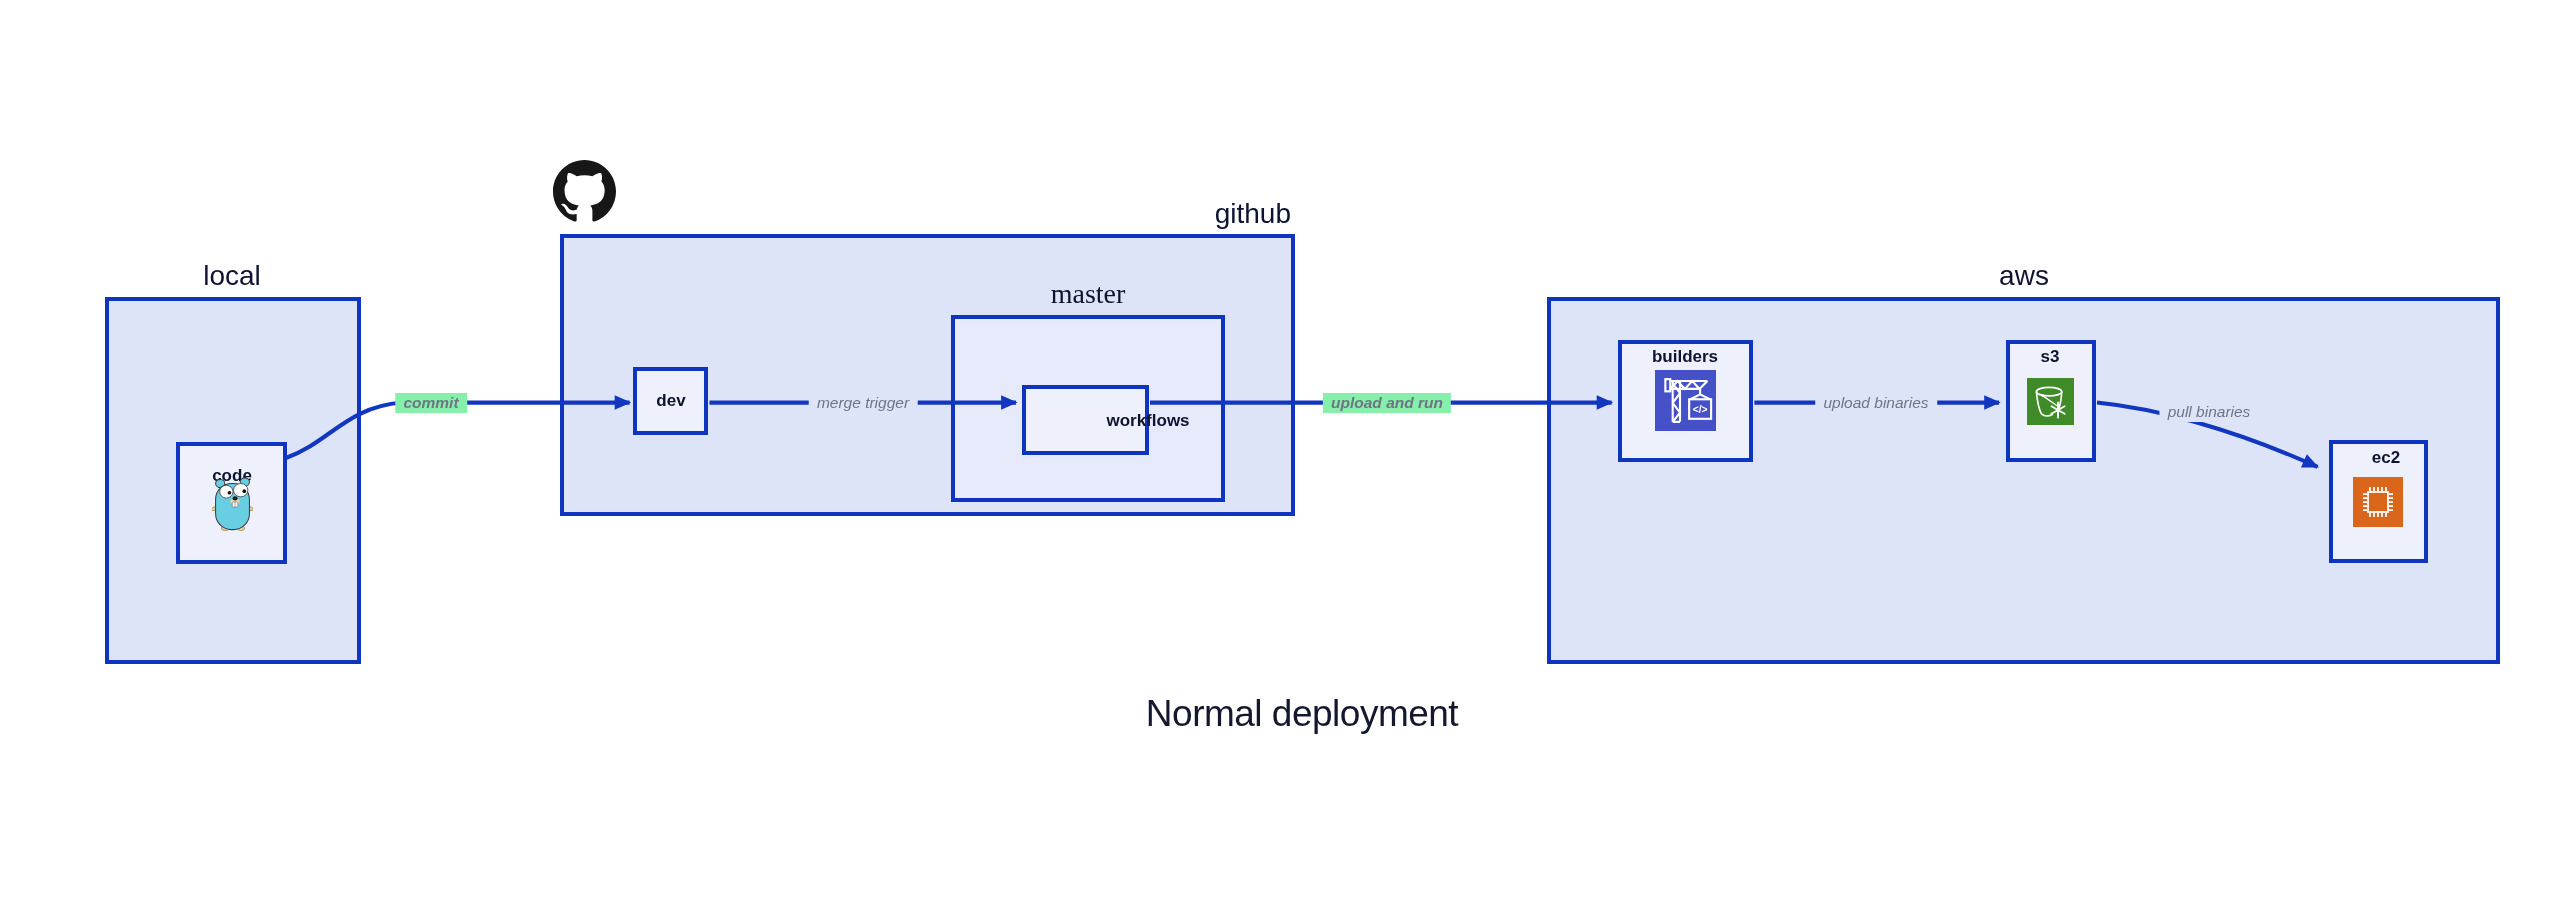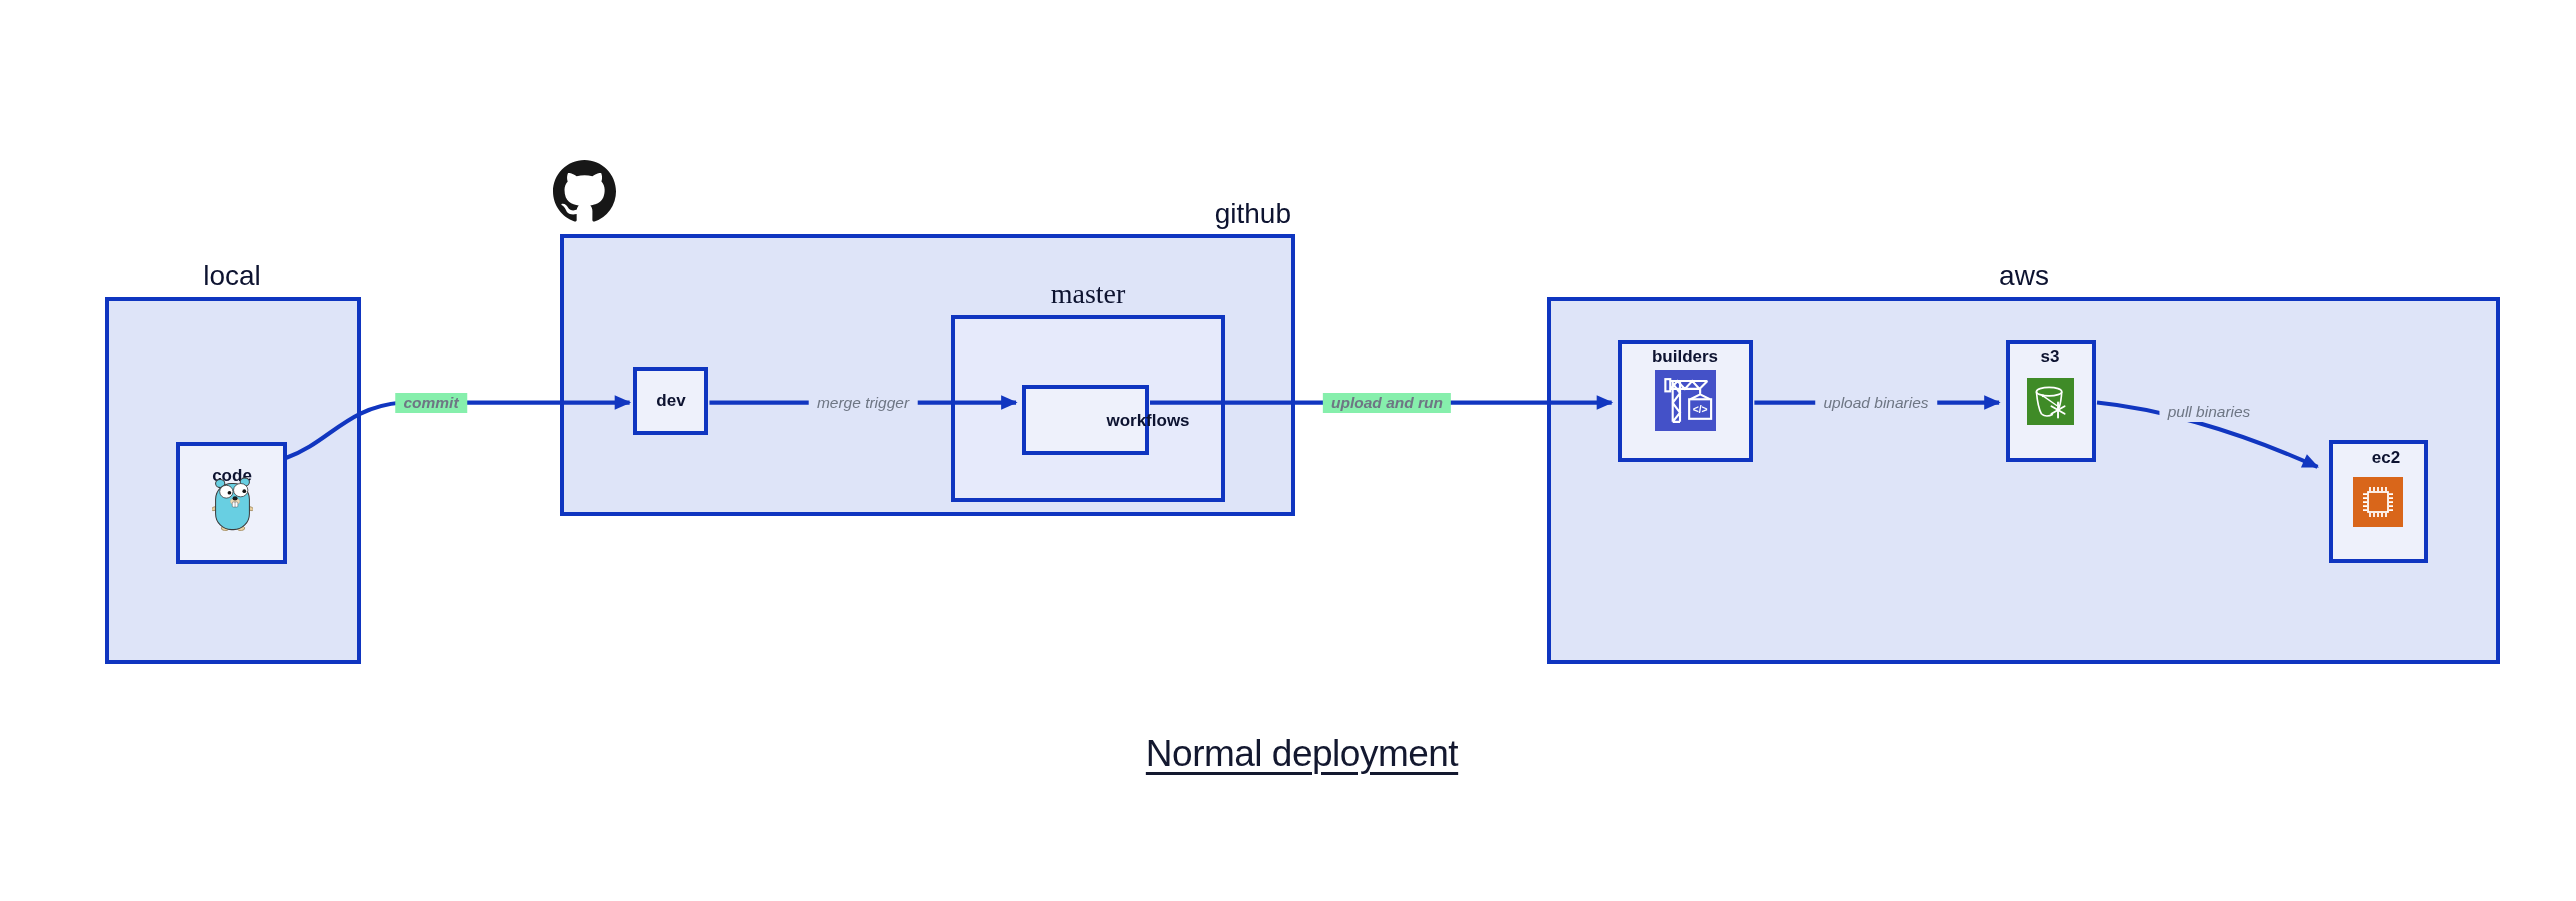--- a/index.html
+++ b/index.html
@@ -19,22 +19,22 @@
   .node-label{position:absolute;transform:translate(-50%,-50%);font-size:17px;font-weight:bold;
               color:var(--text-dark);white-space:nowrap;}
   .edge-label{position:absolute;transform:translate(-50%,-50%);font-style:italic;font-size:15.5px;
               color:var(--edge-label);white-space:nowrap;padding:1px 8.2px;}
   .on-white{background:#86efac;font-weight:bold;}
   .on-fill{background:var(--container-fill);}
   #edge-layer{position:absolute;left:0;top:0;pointer-events:none;}
   .edge-path{stroke:var(--edge);stroke-width:8;fill:none;}
   #arrowhead path{fill:var(--edge);}
   .diagram-title{position:absolute;transform:translate(-50%,0);font-size:37px;color:var(--title);
-                 letter-spacing:-0.5px;text-decoration:underline;text-decoration-thickness:3.1px;
-                 text-underline-offset:6.2px;white-space:nowrap;margin-top:40px;}
+                 letter-spacing:-0.5px;text-decoration-thickness:3.1px;
+                 text-underline-offset:6.2px;white-space:nowrap;}
   .icon{position:absolute;}
 </style>
 </head>
 <body>
 
 <div id="canvas">
 
   <div class="container-box" style="left:105px;top:297px;width:256px;height:367px;"></div>
   <div class="container-box" style="left:560px;top:234px;width:735px;height:282px;"></div>
   <div class="container-box master" style="left:951px;top:315px;width:274px;height:187px;"></div>

